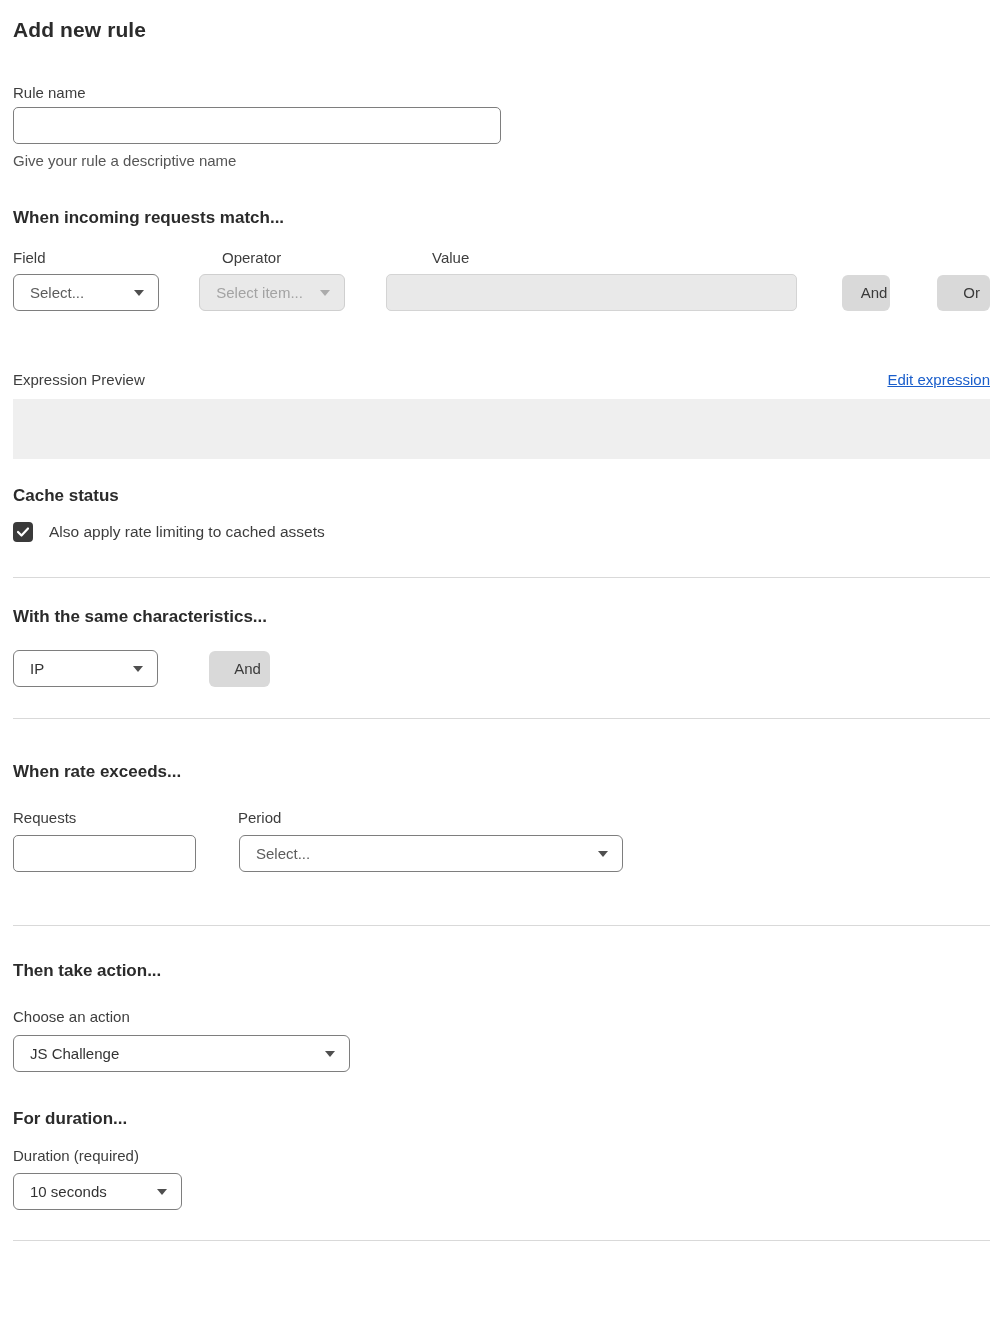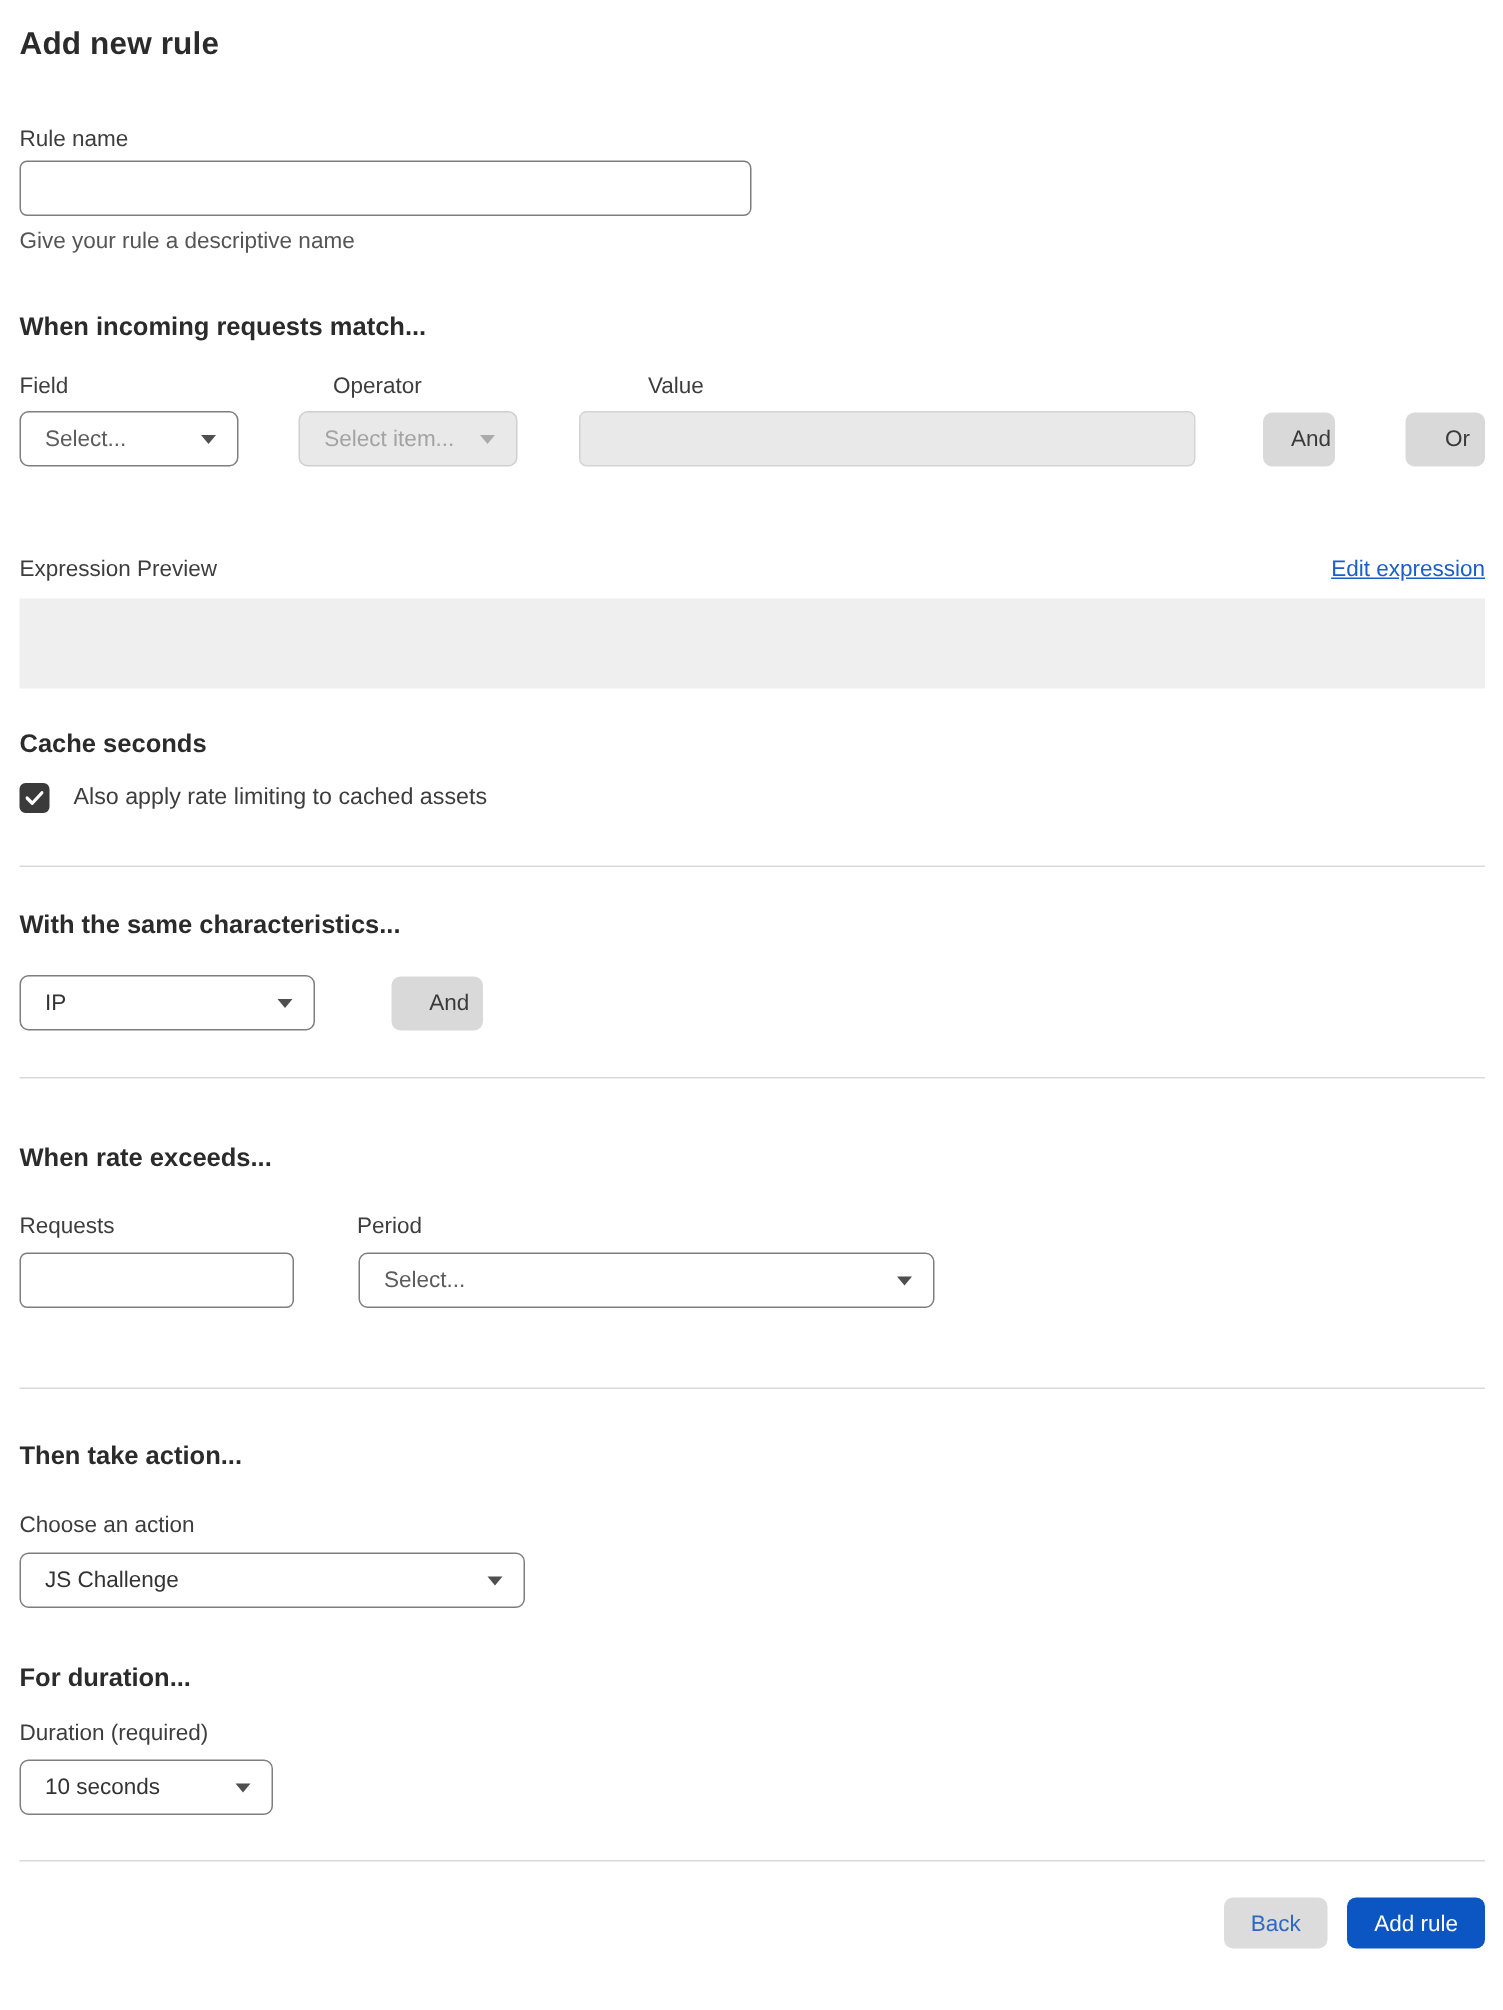--- a/index.html
+++ b/index.html
@@ -162,21 +162,21 @@
   .btn-or { width: 60px; }
 
   .expr-row {
     margin-top: 60px;
     display: flex;
     justify-content: space-between;
     align-items: flex-end;
   }
 
   .char-row { margin-top: 23px; align-items: center; }
-  .sel-characteristic { width: 197px; margin-right: 19px; }
+  .sel-characteristic { width: 145px; margin-right: 19px; }
   .btn-and-char { width: 61px; }
 
   .rate-labels { margin-top: 27px; }
   .rate-labels .lbl-requests { width: 193px; }
   .rate-controls { margin-top: 9px; }
   .inp-requests { width: 183px; margin-right: 11px; }
   .sel-period { width: 384px; }
 
   .sel-action { width: 337px; }
   .sel-duration { width: 169px; }
@@ -223,21 +223,21 @@
     <button class="btn btn-gray btn-and-top">And</button>
     <button class="btn btn-gray btn-or">Or</button>
   </div>
 
   <div class="expr-row">
     <span class="field-label">Expression Preview</span>
     <a class="link">Edit expression</a>
   </div>
   <div class="expression-box" style="margin-top:11px;"></div>
 
-  <h2 class="section-heading" style="margin-top:27px;">Cache seconds</h2>
+  <h2 class="section-heading" style="margin-top:27px;">Cache status</h2>
   <div class="checkbox-row" style="margin-top:16px;">
     <span class="checkbox checked">
       <svg class="tick" width="12" height="10" viewBox="0 0 12 10">
           <polyline points="1,5 4.5,8.5 11,1.5" fill="none" stroke="#ffffff" stroke-width="2.2" stroke-linecap="round" stroke-linejoin="round"></polyline>
         </svg>
     </span>
     <span class="field-label">Also apply rate limiting to cached assets</span>
   </div>
 
   <hr class="divider" style="margin-top:35px;">
@@ -277,18 +277,14 @@
 
   <h2 class="section-heading" style="margin-top:37px;">For duration...</h2>
   <label class="field-label" style="margin-top:18px;">Duration (required)</label>
   <div class="select sel-duration" style="margin-top:9px;">
     <span class="select-value">10 seconds</span>
     <span class="caret"></span>
   </div>
 
   <hr class="divider" style="margin-top:30px;">
 
-  <div class="footer-row">
-    <button class="btn btn-back">Back</button>
-    <button class="btn btn-primary">Add rule</button>
-  </div>
 
 </div>
 
 </body></html>

